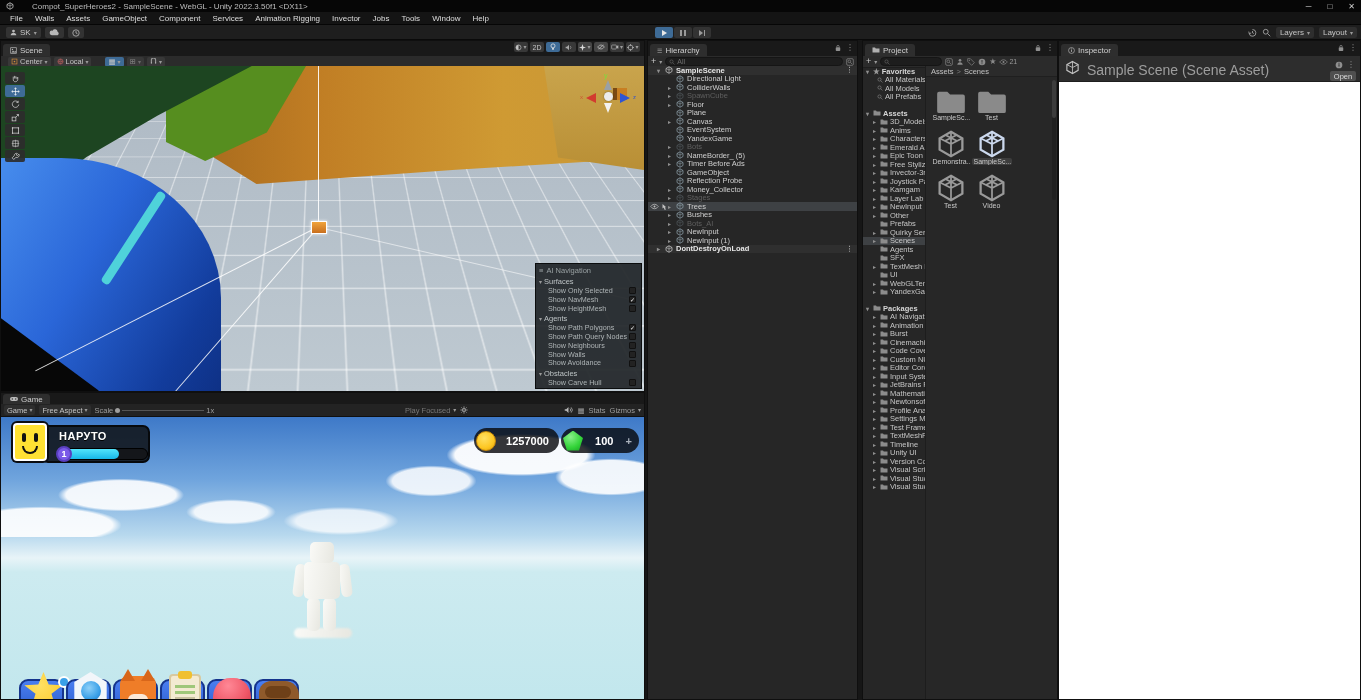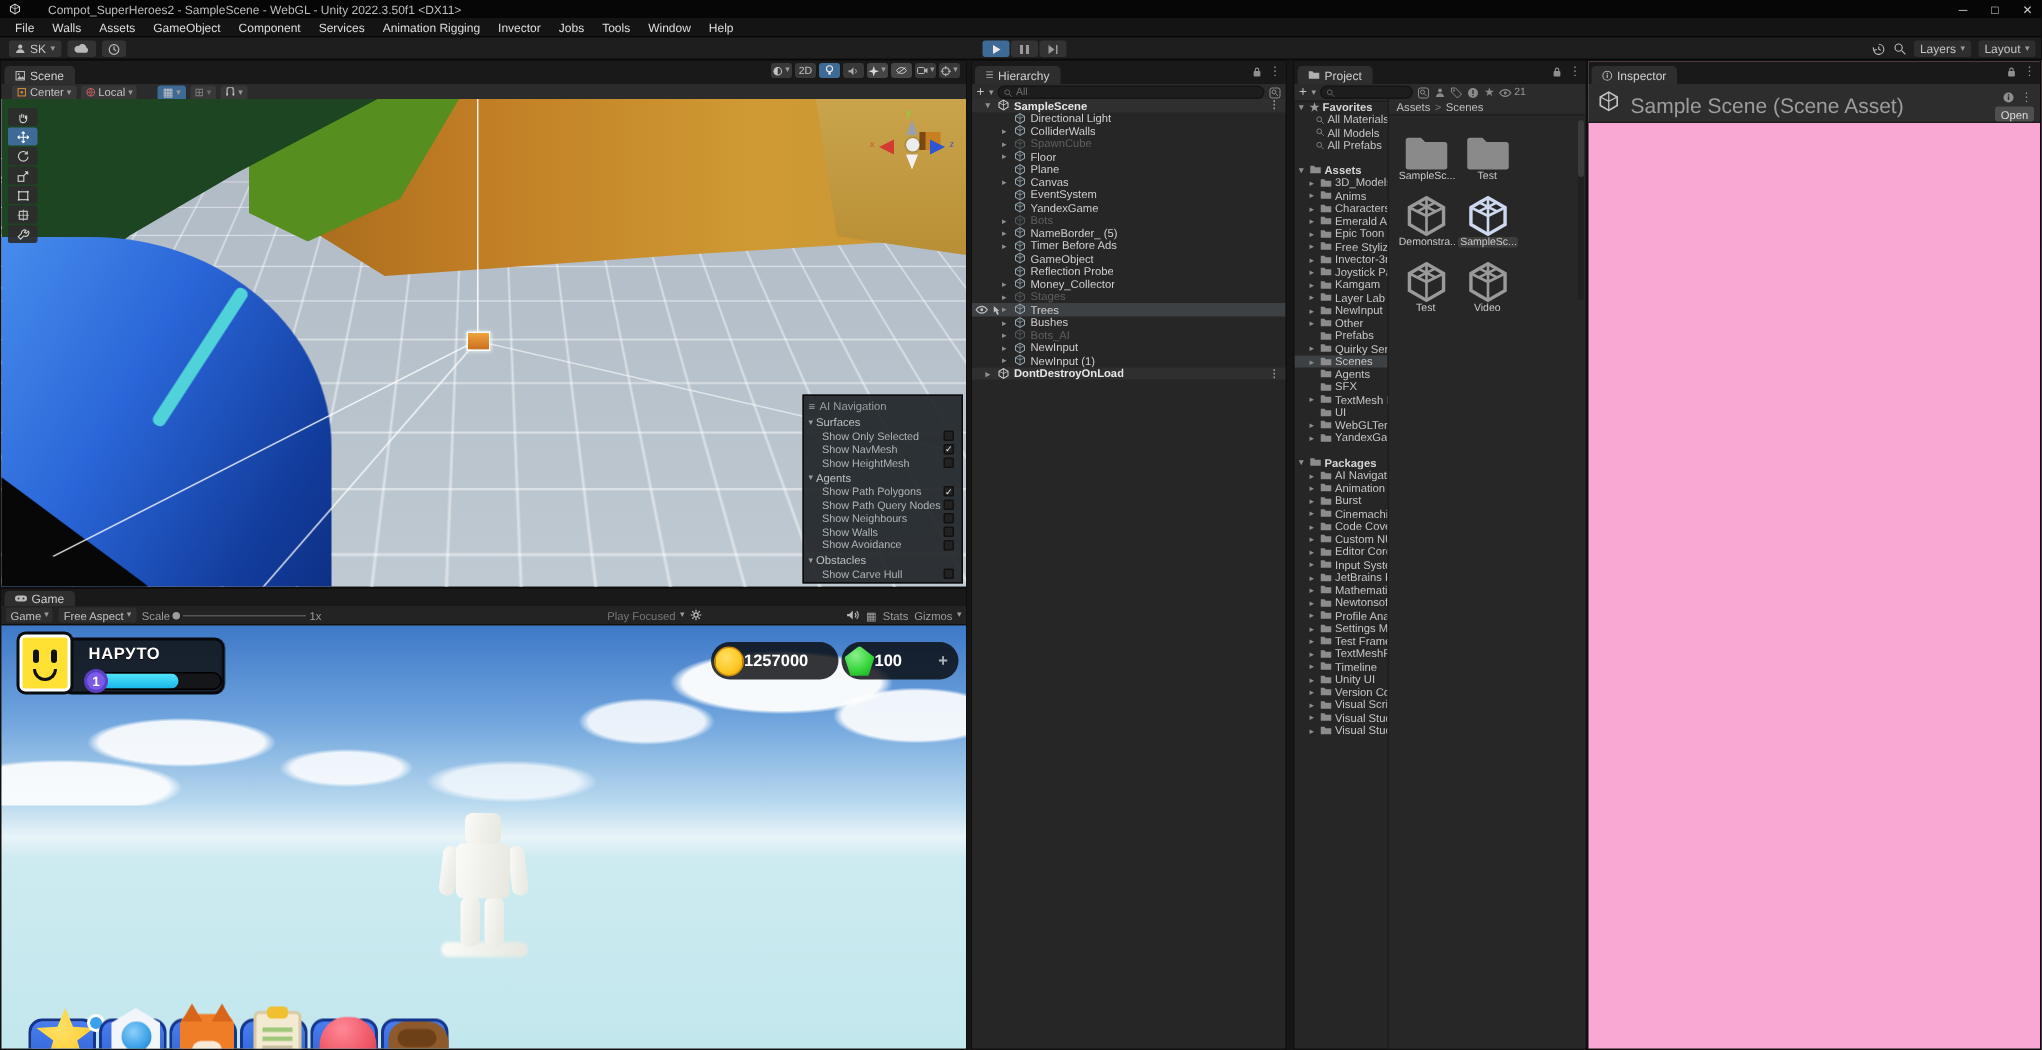--- a/index.html
+++ b/index.html
@@ -142,21 +142,21 @@
   .avatar{position:absolute;left:0;top:0;width:38px;height:42px;background:#0a0c10;border-radius:6px;padding:2px}
   .avatar .face{width:100%;height:100%;background:#ffe133;border:2px solid #fff;border-radius:4px;position:relative}
   .avatar .eye{position:absolute;top:8px;width:4px;height:9px;background:#111;border-radius:2px}
   .avatar .smile{position:absolute;left:7px;bottom:5px;width:16px;height:8px;border:2.5px solid #111;border-top:none;border-radius:0 0 14px 14px}
   .pname{position:absolute;left:48px;top:9px;font-size:11px;font-weight:bold;color:#fff;letter-spacing:.5px;text-shadow:0 1px 0 #000}
   .lvlbadge{position:absolute;left:45px;top:25px;width:16px;height:16px;background:#7a5ae8;border:2px solid #5a3fc0;border-radius:50%;color:#fff;font-size:9px;font-weight:bold;display:flex;align-items:center;justify-content:center;z-index:2}
   .xptrack{position:absolute;left:53px;top:27px;width:84px;height:12px;background:#14161a;border:1px solid #000;border-radius:7px;overflow:hidden}
   .xpfill{height:100%;width:66%;background:linear-gradient(#53e4fb,#17b7e8);border-radius:7px}
   
   .pill{position:absolute;top:11px;height:25px;background:rgba(8,10,14,.82);border-radius:13px;display:flex;align-items:center}
-  .pill .val{flex:1;text-align:left;font-size:11px;font-weight:bold;color:#fff}
+  .pill .val{flex:1;text-align:center;font-size:11px;font-weight:bold;color:#fff}
   .coinpill{left:473px;width:85px}
   .gempill{left:560px;width:78px}
   .coin{width:20px;height:20px;margin-left:2px;border-radius:50%;background:radial-gradient(circle at 40% 35%,#ffe063,#fdc722 60%,#de9d06);border:1px solid #c8890a}
   .gem{width:20px;height:20px;margin-left:2px;background:radial-gradient(circle at 38% 30%,#8af08a,#35d53a 55%,#149c22);clip-path:polygon(50% 0,100% 38%,80% 100%,20% 100%,0 38%);}
   .pluss{color:#aab2bc;font-size:11px;font-weight:bold;margin-right:7px}
   
   .char{position:absolute;left:293px;top:125px;width:58px;height:96px}
   .char div{position:absolute;background:linear-gradient(100deg,#fafaf7,#e7e7e0);border-radius:5px}
   .c-head{left:16px;top:0;width:24px;height:21px}
   .c-torso{left:10px;top:20px;width:36px;height:37px;border-radius:6px}
@@ -1516,21 +1516,21 @@
               <div class="glabel">Video</div>
             </div>
           </div>
         <div class="vscroll">
             <i></i>
           </div>
       </div>
     </div>
   </div>
 
-  <div class="panel" style="left:1058px;top:40px;width:303px;height:660px;background:#f9a8d4">
+  <div class="panel" style="left:1058px;top:40px;width:303px;height:660px;background:#ffffff">
     <div class="tabbar">
       <div class="tab">
         <span>
             <svg width="7" height="7" viewBox="0 0 10 10">
               <circle cx="5" cy="5" r="4.2" fill="none" stroke="#b0b0b0"></circle>
               <rect x="4.4" y="4" width="1.2" height="3" fill="#b0b0b0"></rect>
               <rect x="4.4" y="2.2" width="1.2" height="1.2" fill="#b0b0b0"></rect>
             </svg>
           </span>
         <span>Inspector</span>

